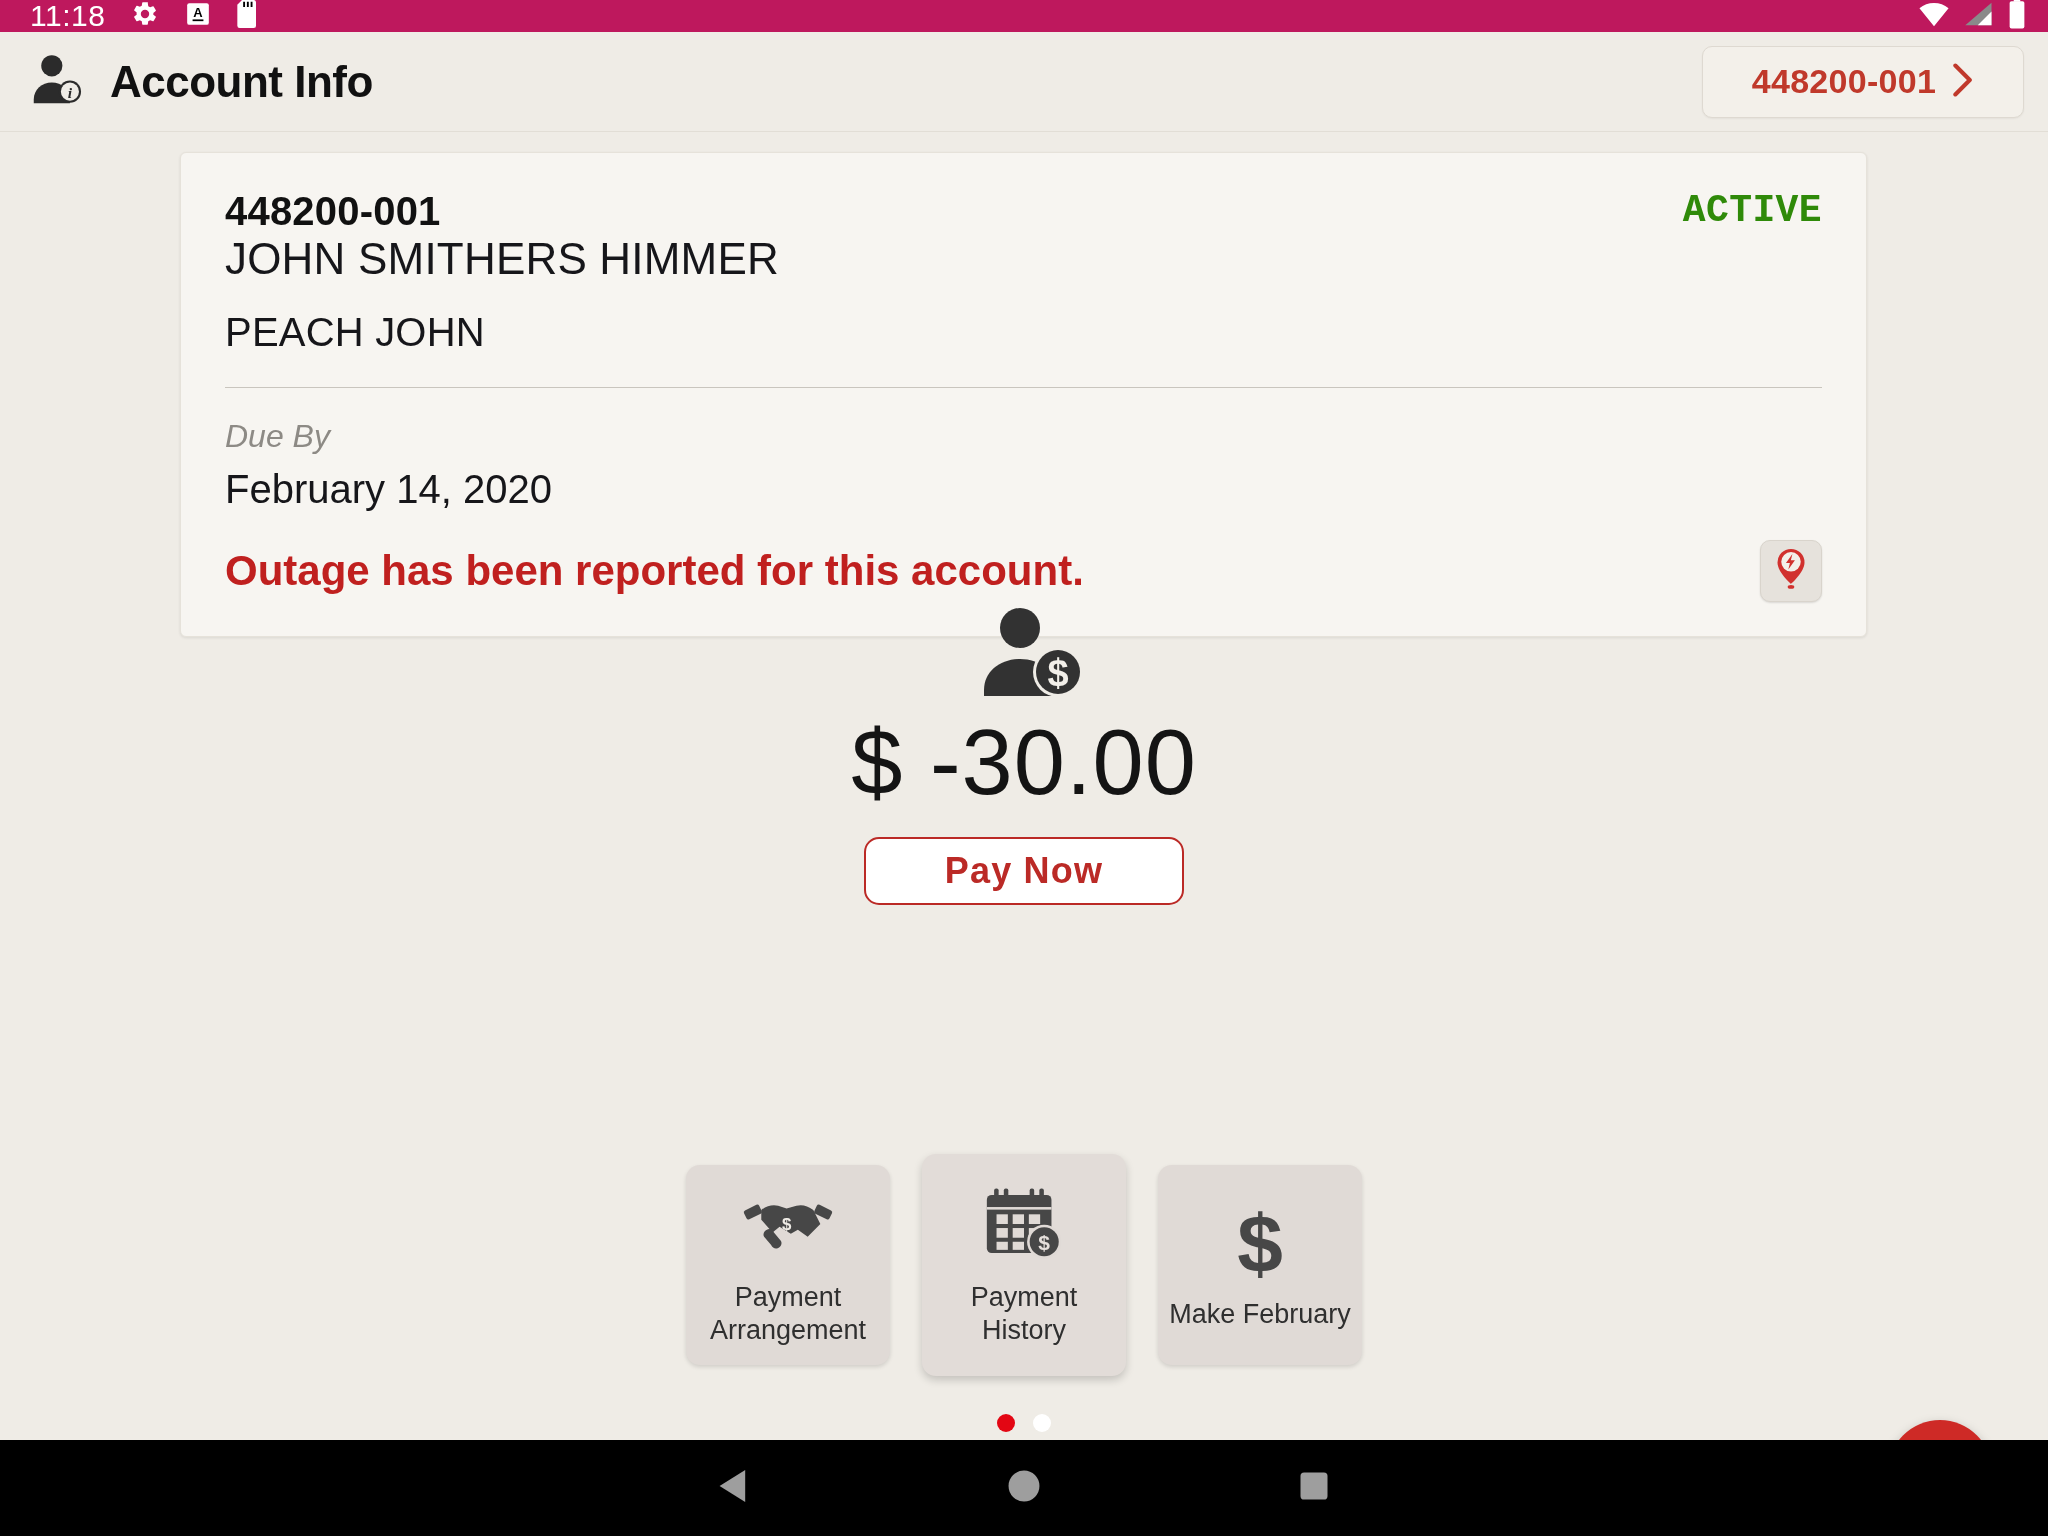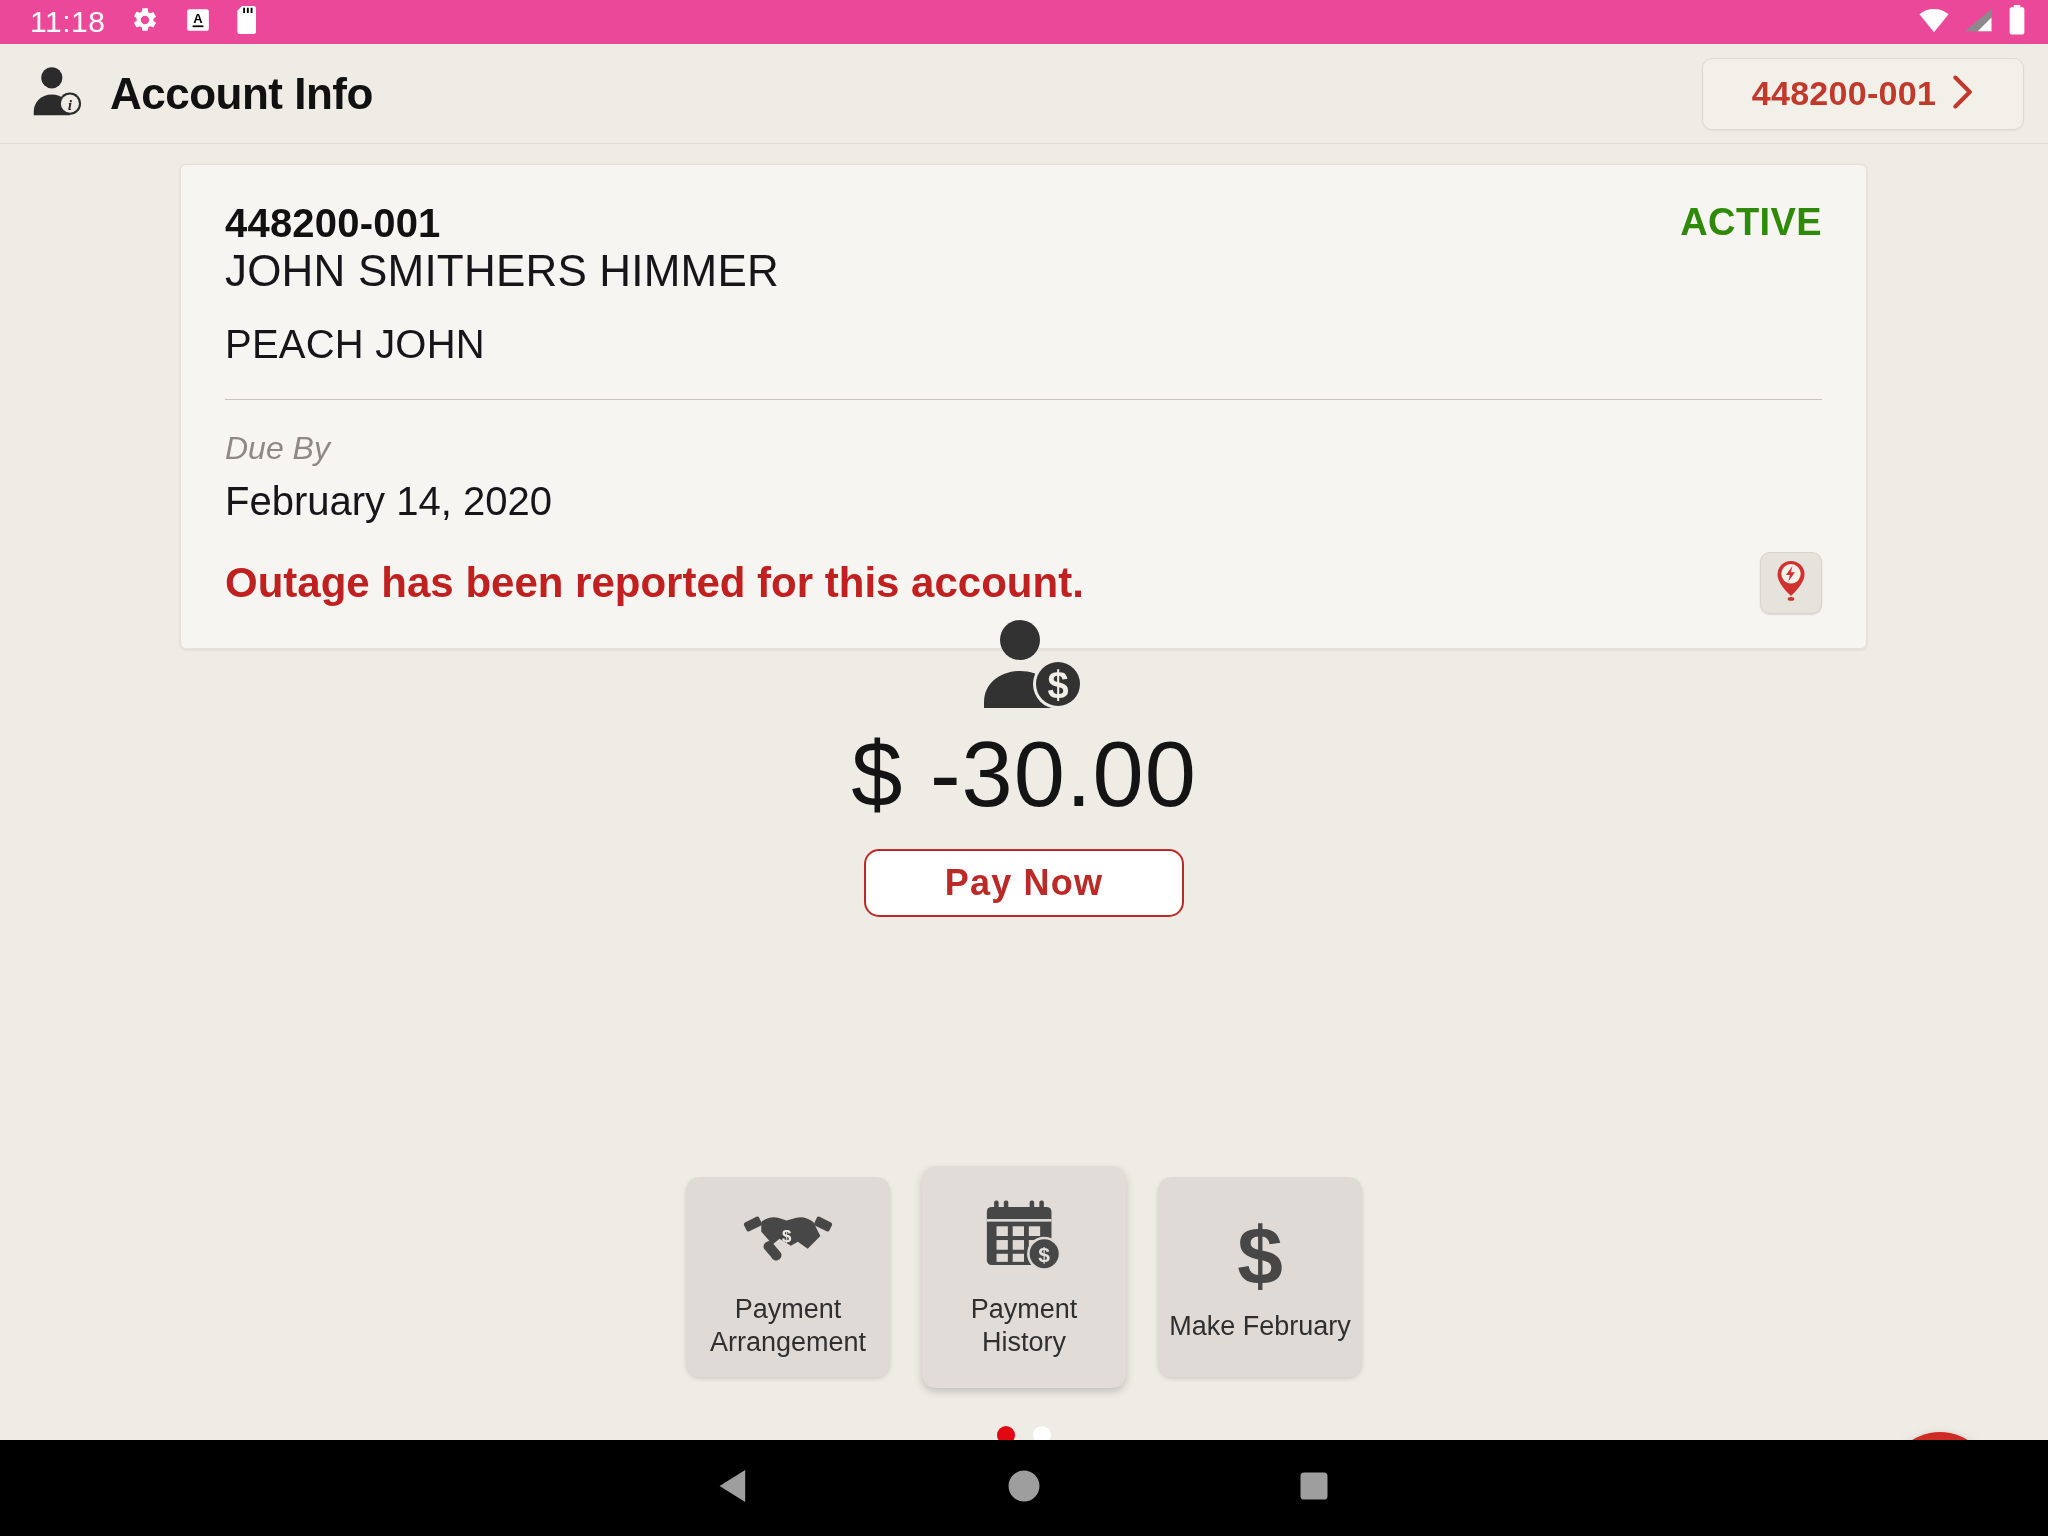--- a/index.html
+++ b/index.html
@@ -15,22 +15,22 @@
     position: relative;
     width: 2048px;
     height: 1536px;
     background: #efece6;
     display: flex;
     flex-direction: column;
   }
 
   
   .status-bar {
-    height: 44px;
-    background: #ec4899;
+    height: 32px;
+    background: #be185d;
     display: flex;
     align-items: center;
     padding: 0 22px 0 30px;
     flex: 0 0 auto;
     color: #ffffff;
   }
   .status-left { display: flex; align-items: center; gap: 26px; }
   .status-time {
     font-size: 30px;
     letter-spacing: 0.5px;
@@ -105,20 +105,21 @@
     font-weight: bold;
     color: #111111;
     letter-spacing: 0.2px;
   }
   .card-status {
     margin-left: auto;
     font-size: 38px;
     font-weight: bold;
     color: #2f8a09;
     letter-spacing: 0.4px;
+    font-family: Liberation Mono, monospace;
   }
   .card-name {
     font-size: 44px;
     color: #16161a;
     letter-spacing: 0.2px;
   }
   .card-addr {
     margin-top: 26px;
     font-size: 40px;
     color: #16161a;

